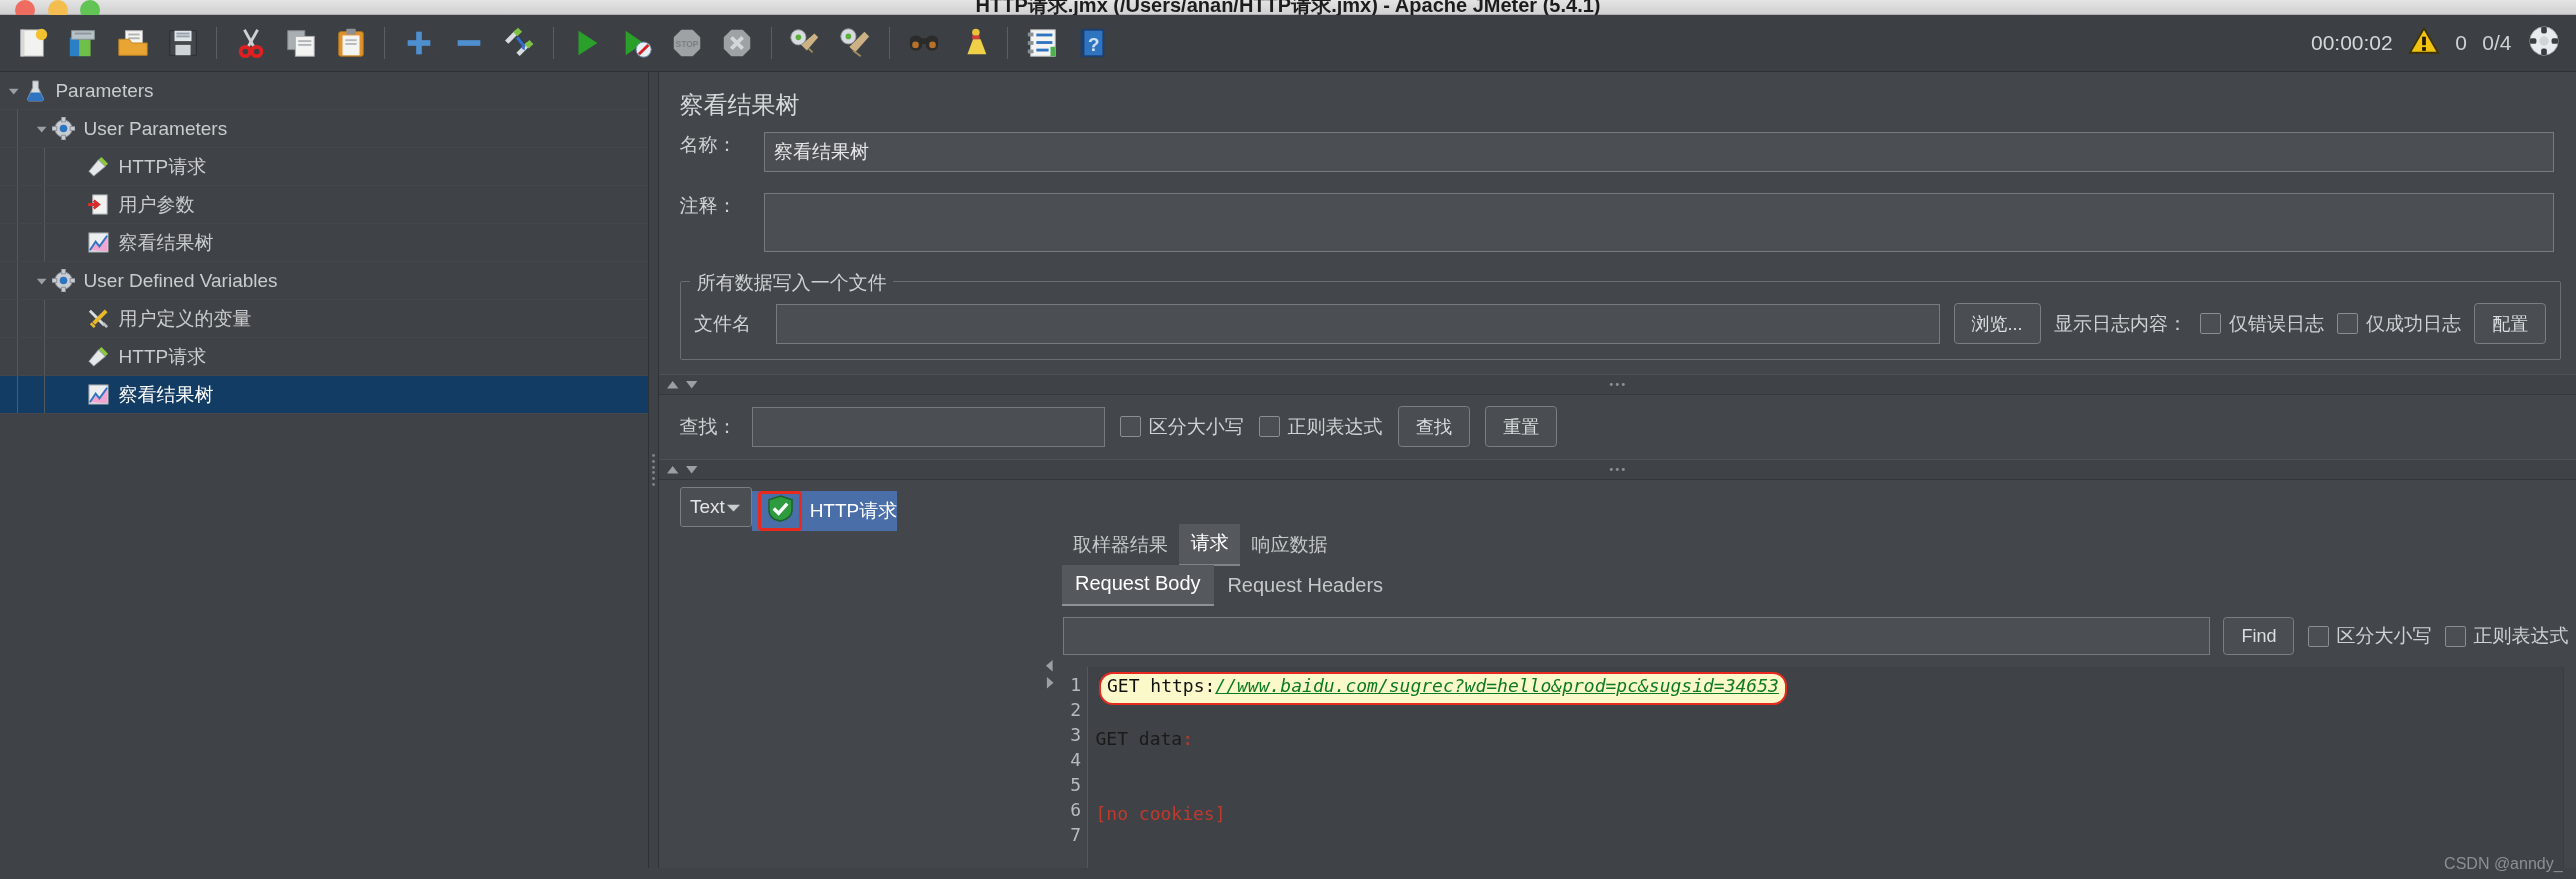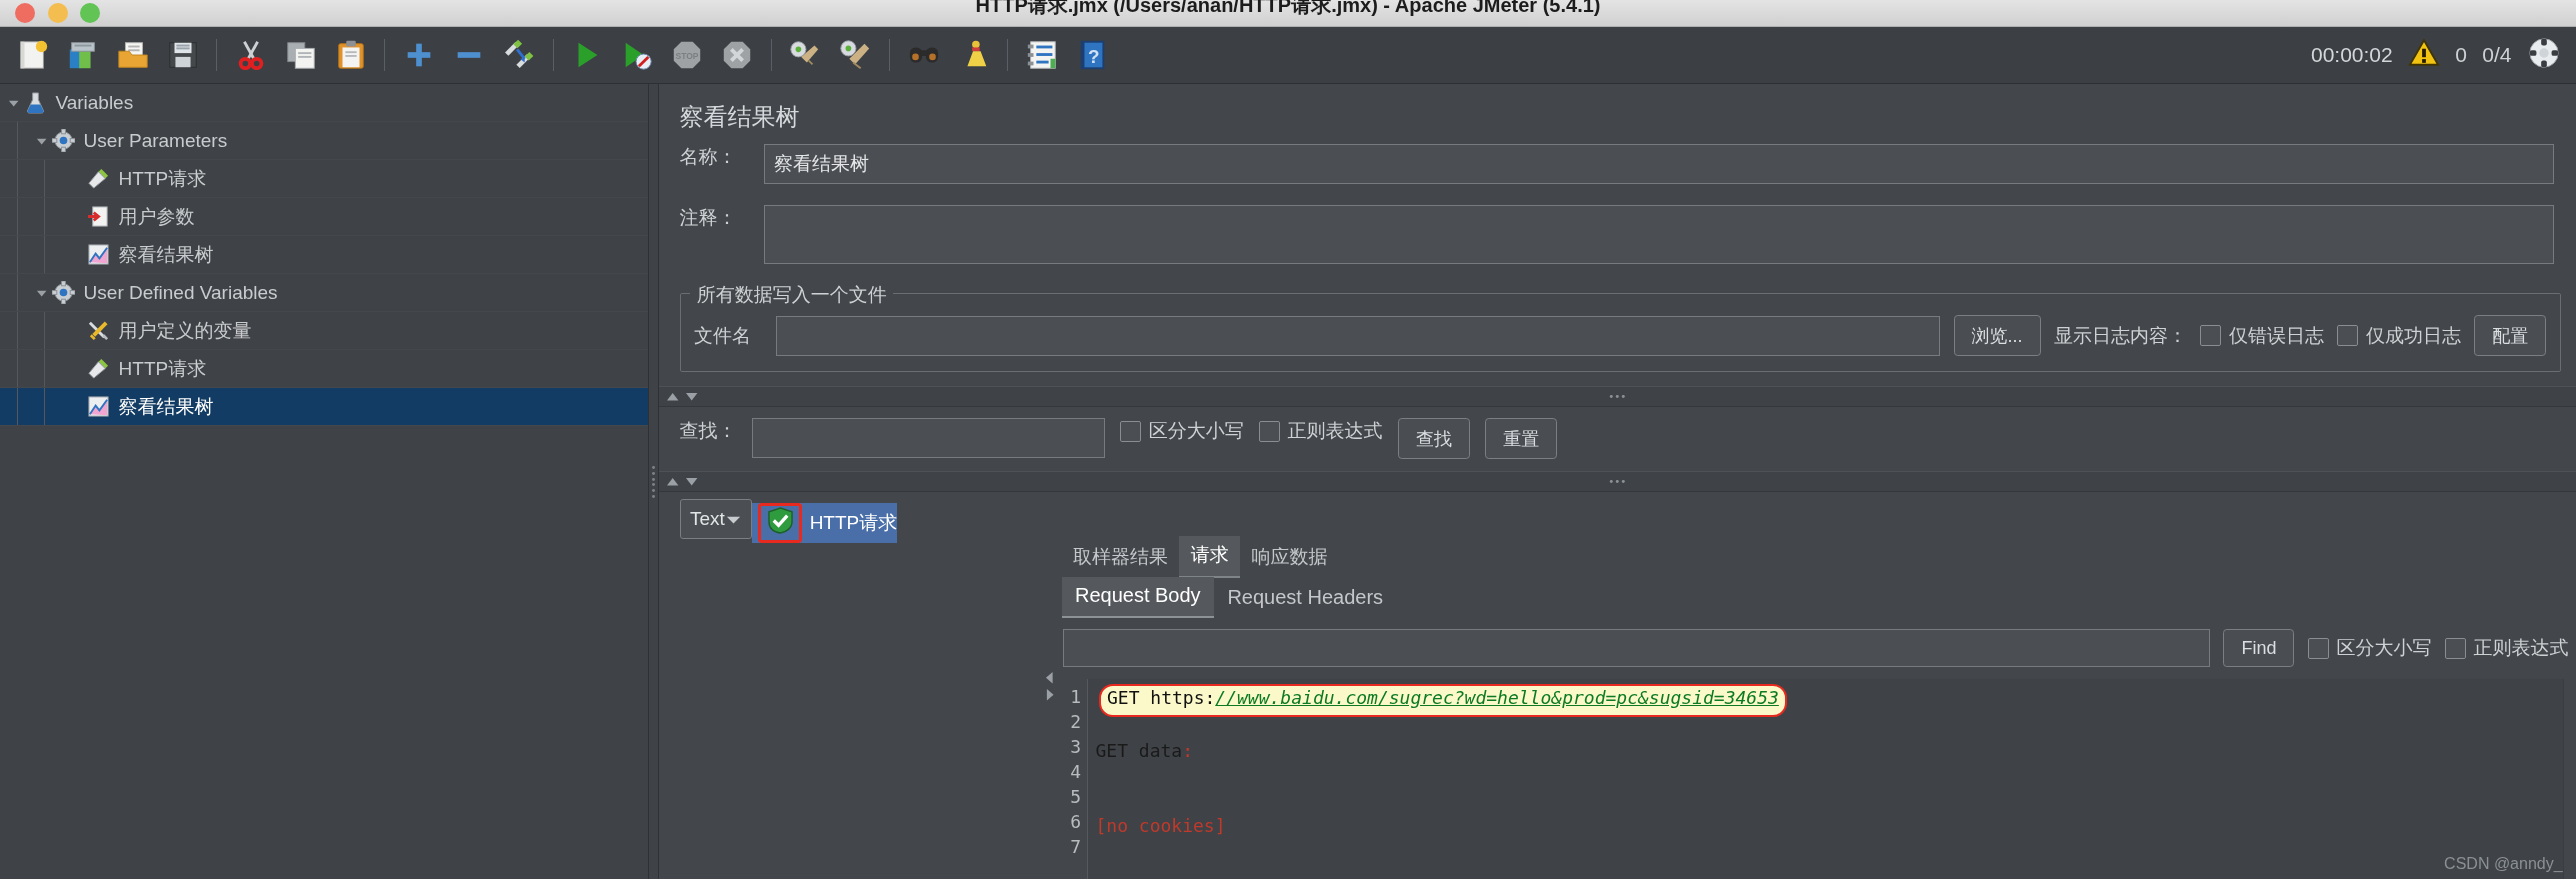--- a/index.html
+++ b/index.html
@@ -6,24 +6,24 @@
   html, body {
     width: 2576px; height: 880px;
     overflow: hidden;
     background: #3f4347;
     font-family: "Liberation Sans", "DejaVu Sans", sans-serif;
   }
 
   
   .titlebar {
     position: relative;
-    height: 27px;
+    height: 15px;
     background: linear-gradient(to bottom, #e4e4e4 0%, #d0d0d0 100%);
     border-bottom: 1px solid #b0b0b0;
-    display: flex; align-items: center;
+    display: flex; align-items: flex-start;
   }
   .traffic { display: flex; gap: 12.4px; padding-left: 15.3px; align-items: center; }
   .dot { width: 20px; height: 20px; border-radius: 50%; }
   .dot.red    { background: #ef6d60; }
   .dot.yellow { background: #f4bd4f; }
   .dot.green  { background: #61c454; }
   .title-text {
     position: absolute; left: 0; right: 0; top: -7.6px;
     text-align: center;
     font-size: 20px; font-weight: bold; color: #1c1c1c;
@@ -152,21 +152,21 @@
     display: flex; align-items: center; position: relative;
     padding-left: 7.6px;
   }
   .hsplit .arrows { display: flex; gap: 5.7px; }
   .hsplit .ctr-dots {
     position: absolute; left: 50%; transform: translateX(-50%);
     display: flex; gap: 2.9px;
   }
   .hsplit .ctr-dots i { width: 2.9px; height: 2.9px; background: #8b9095; display: block; border-radius: 50%;}
 
-  .find-row { display: flex; align-items: flex-start; gap: 15.3px; padding: 11.4px 13.4px 11.4px 21px; }
+  .find-row { display: flex; align-items: center; gap: 15.3px; padding: 11.4px 13.4px 11.4px 21px; }
 
   
   .bottom { flex: 1; display: flex; overflow: hidden; }
   .bottom-left {
     width: 386px; flex: 0 0 386px;
     background: #43474b; padding: 7.6px 7.6px 0 21px;
     display: flex; flex-direction: row;
   }
   .jcombo {
     height: 40px; background: #4b4f53;
@@ -478,21 +478,21 @@
         <svg width="13.4" height="13.4" viewBox="0 0 14 14">
             <path d="M2 5 L12 5 L7 11 z" fill="#9aa0a6"></path>
           </svg>
       </span>
       <span class="ticon">
         <svg width="23" height="23" viewBox="0 0 24 24">
           <path d="M9 2 h6 v7 l5 11 a2 2 0 0 1 -2 3 h-12 a2 2 0 0 1 -2 -3 l5 -11 z" fill="#d9dde0" stroke="#8f959a"></path>
           <path d="M7 14 l10 0 l3 6 a2 2 0 0 1 -2 3 h-12 a2 2 0 0 1 -2 -3 z" fill="#2f74c0"></path>
         </svg>
       </span>
-      <span>Variables</span>
+      <span>Parameters</span>
     </div>
 
     <div class="tree-row" style="padding-left:32px;">
       <span class="guide" style="left:17px;"></span>
       <span class="twisty">
         <svg width="13.4" height="13.4" viewBox="0 0 14 14">
             <path d="M2 5 L12 5 L7 11 z" fill="#9aa0a6"></path>
           </svg>
       </span>
       <span class="ticon">

